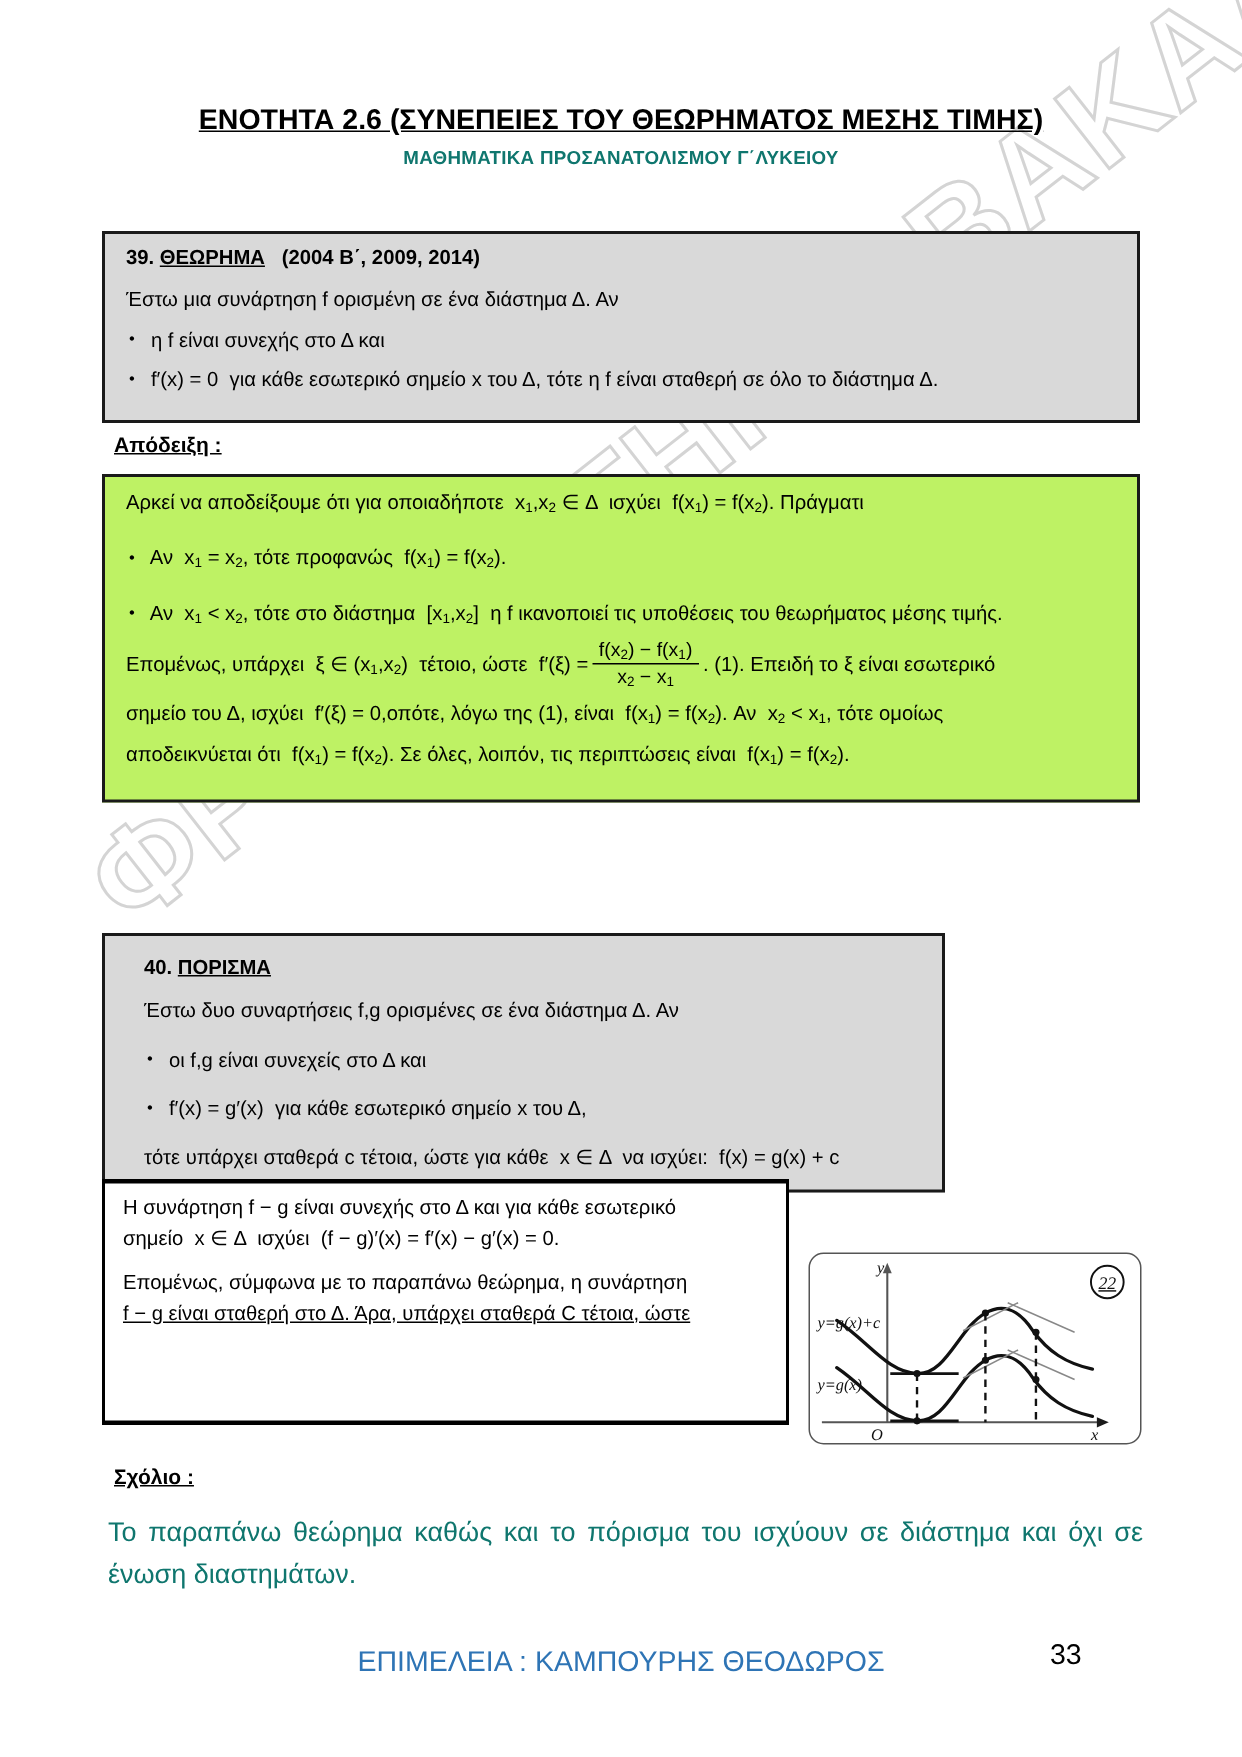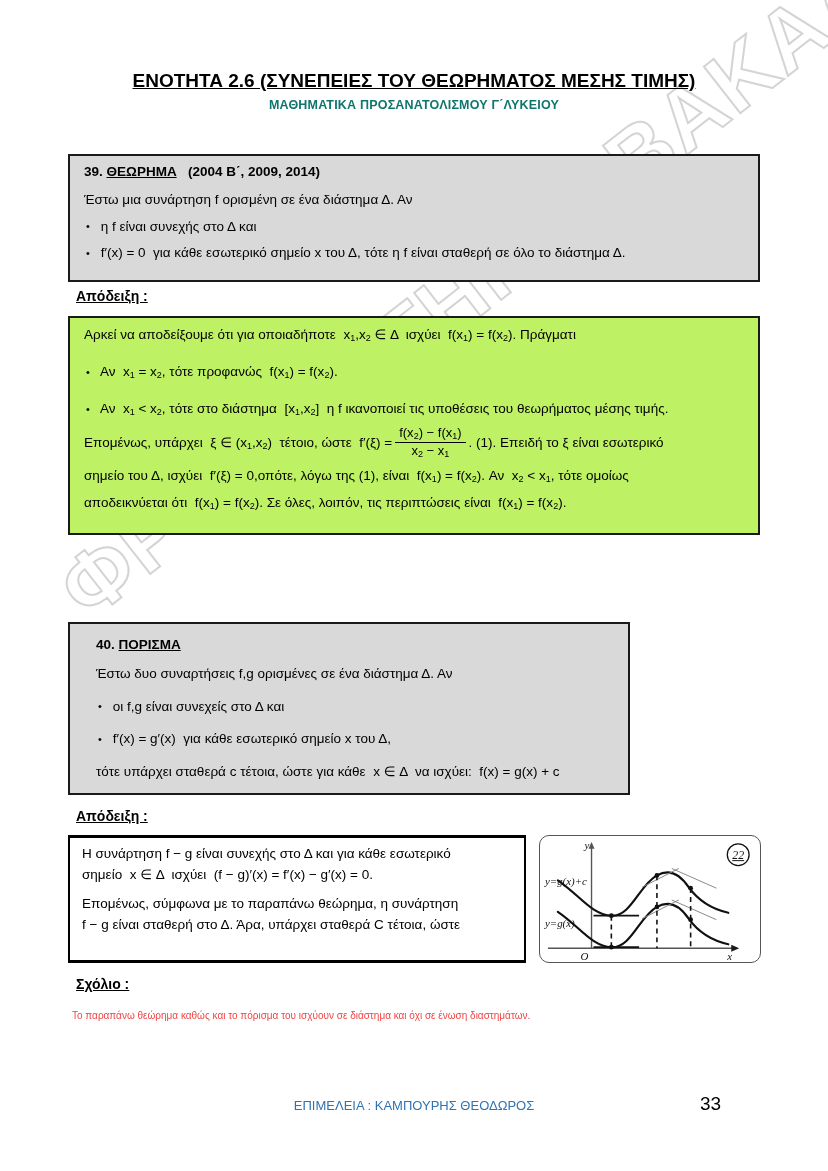--- a/index.html
+++ b/index.html
@@ -149,35 +149,35 @@
   .figure-box {
     position: absolute;
     box-sizing: border-box;
     border: 1.5px solid #555;
     background: #fff;
   }
 
   
   .comment-text {
     position: absolute;
-    font-size: 10px;
+    font-size: 18px;
     line-height: 1.55;
     text-align: justify;
-    color: #ef4444;
+    color: #0f766e;
   }
 
   
   .footer-credit {
     position: absolute;
     left: 0;
     top: 1098px;
     width: 828px;
     text-align: center;
     color: #2e74b5;
-    font-size: 13px;
+    font-size: 19px;
   }
   .footer-page {
     position: absolute;
     left: 700px;
     top: 1093px;
     width: 60px;
     text-align: left;
     font-size: 19px;
     color: #000000;
   }
@@ -278,31 +278,31 @@
         <span>τότε υπάρχει σταθερά c τέτοια, ώστε για κάθε</span>
         &nbsp;<span class="mi">x ∈ Δ</span>
         &nbsp;<span>να ισχύει:</span>
         &nbsp;<span class="mi">f(x) = g(x) + c</span>
       </div>
     </div>
   </div>
 
   <div class="sec-label" style="left:76px; top:808px;">Απόδειξη :</div>
 
-  <div class="proof2-box" style="left:68px; top:835px; width:458px; height:128px;">
+  <div class="proof2-box" style="left:68px; top:786px; width:458px; height:164px;">
     <div class="box-inner" style="padding:9px 12px;">
       <div class="line" style="margin-bottom:7px;">Η συνάρτηση  f − g  είναι συνεχής στο Δ και για κάθε εσωτερικό</div>
       <div class="line" style="margin-bottom:16px;">
         <span>σημείο</span>
         &nbsp;<span class="mi">x ∈ Δ</span>
         &nbsp;<span>ισχύει</span>
         &nbsp;<span class="mi">(f − g)′(x) = f′(x) − g′(x) = 0</span><span>.</span>
       </div>
       <div class="line" style="margin-bottom:7px;">Επομένως, σύμφωνα με το παραπάνω θεώρημα, η συνάρτηση</div>
-      <div class="line" style="margin-bottom:1px;">f − g  είναι σταθερή στο Δ. Άρα, υπάρχει σταθερά C τέτοια, ώστε</div>
+      <div class="line" style="margin-bottom:1px;text-decoration:underline;">f − g  είναι σταθερή στο Δ. Άρα, υπάρχει σταθερά C τέτοια, ώστε</div>
     </div>
   </div>
 
   <div class="figure-box" style="left:539px; top:835px; width:222px; height:128px;border-radius:10px;">
     <svg width="100%" height="100%" viewBox="0 0 222 128" preserveAspectRatio="none">
 
       <line x1="52" y1="10" x2="52" y2="114" stroke="#555" stroke-width="1.4"></line>
       <polygon points="52,6 49,13 55,13" fill="#555"></polygon>
       <line x1="8" y1="114" x2="196" y2="114" stroke="#555" stroke-width="1.4"></line>
       <polygon points="201,114 193,110.5 193,117.5" fill="#1a1a1a"></polygon>

